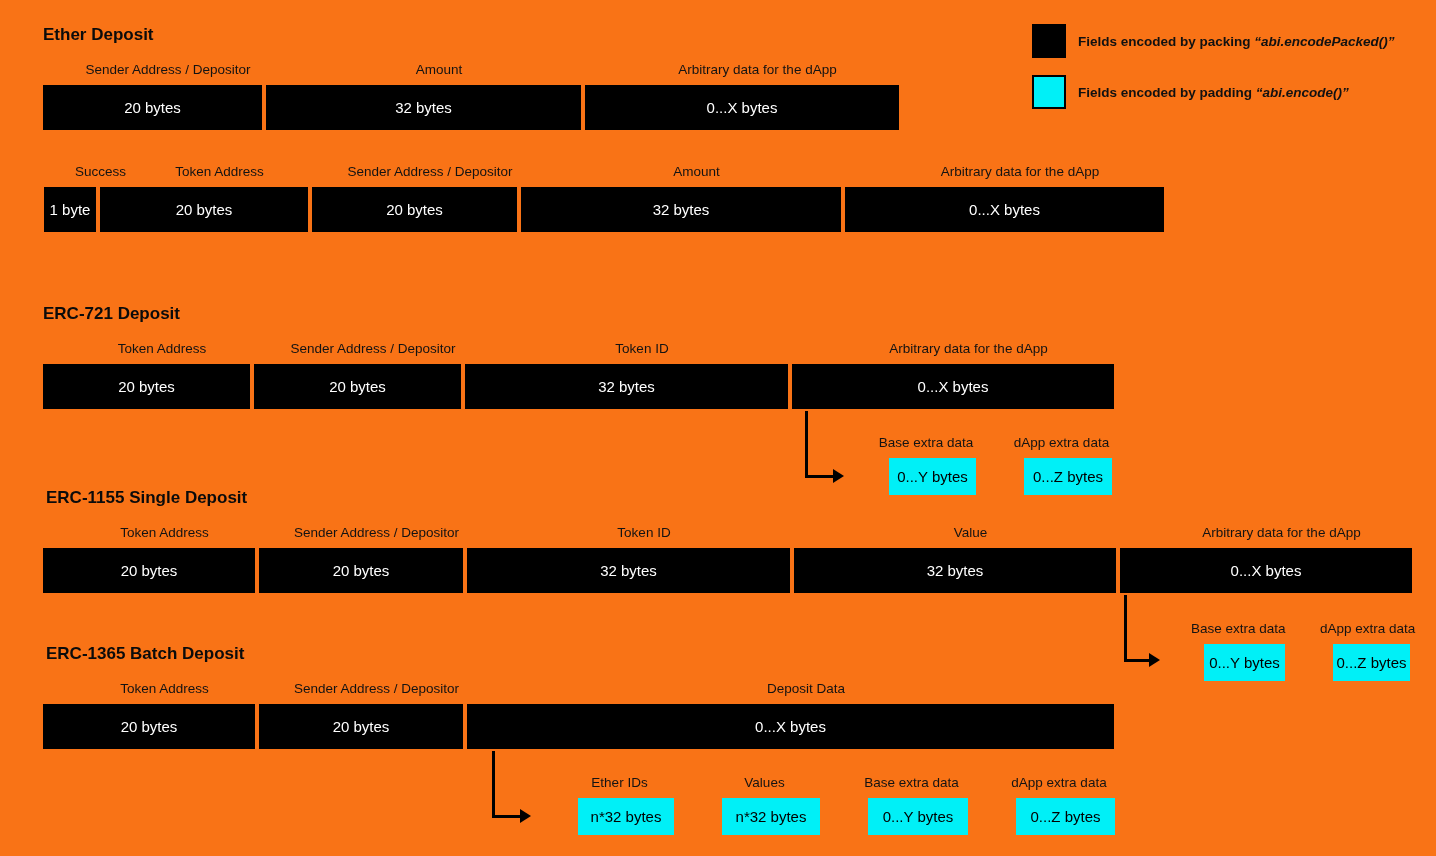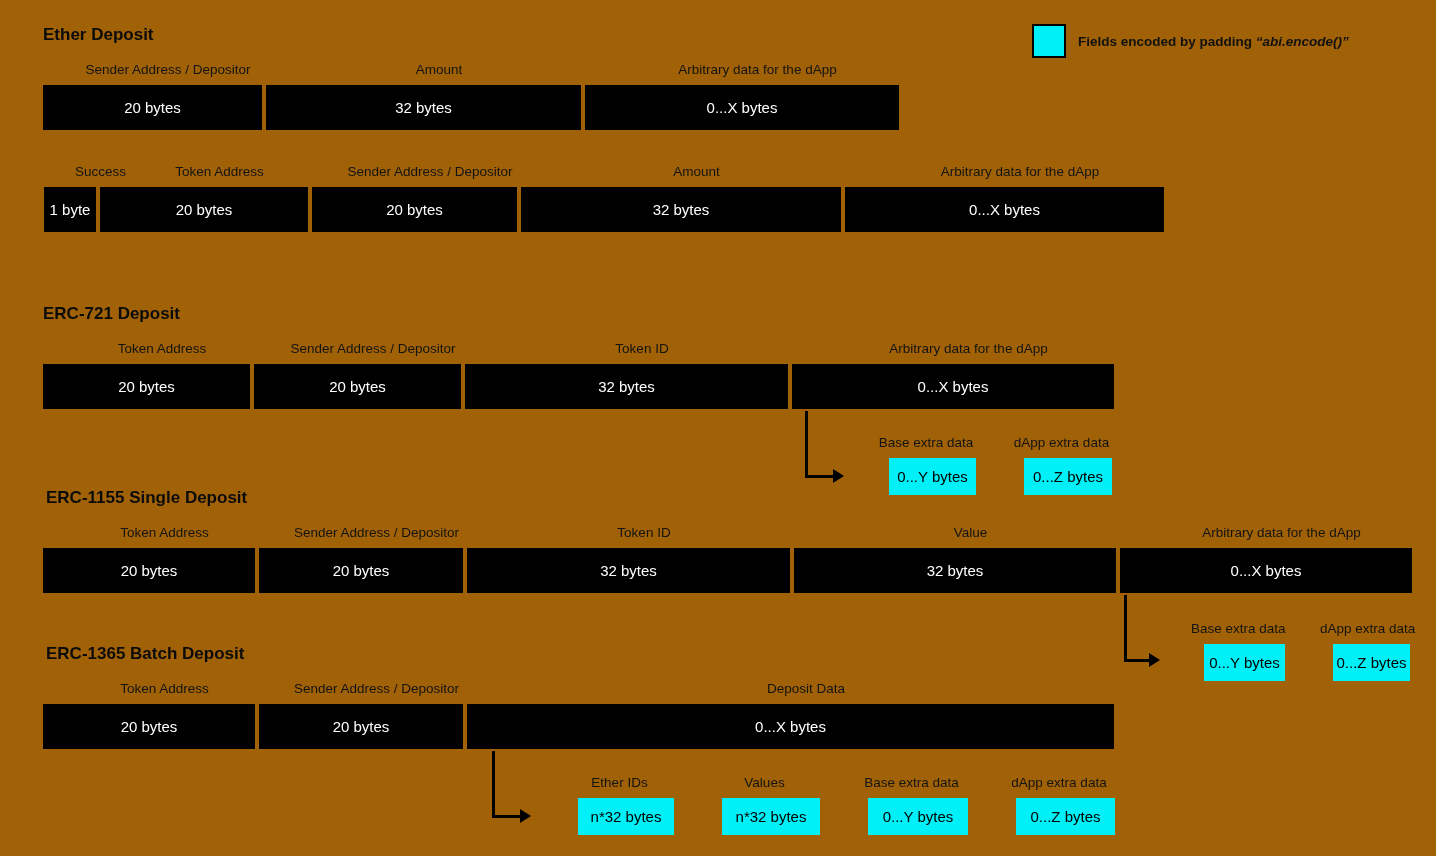--- a/index.html
+++ b/index.html
@@ -1,18 +1,18 @@
 <!DOCTYPE html>
 <html style="--packed: #000000; --padded: #00F0F7;"><head>
 <meta charset="utf-8">
 <style>
   :root { --packed:#000000; --padded:#00F0F7; }
   * { box-sizing:border-box; margin:0; padding:0; }
   body { background:#ffffff; font-family:"Liberation Sans", sans-serif; }
-  #canvas { position:relative; width:1436px; height:856px; background:#a16207; overflow:hidden; }
+  #canvas { position:relative; width:1436px; height:856px; background:#f97316; overflow:hidden; }
 
   .section { position:absolute; }
   .section-title { font-size:17px; line-height:22px; font-weight:700; color:#0b0b0b; margin-bottom:15px; }
   .row { display:flex; gap:4px; }
   .field { display:flex; flex-direction:column; }
   .flabel { height:18px; line-height:18px; font-size:13.5px; color:#131313; text-align:center; white-space:nowrap; margin-bottom:6px;margin-left:31px; }
   .fbox { height:45px; display:flex; align-items:center; justify-content:center; font-size:15px; white-space:nowrap; }
   .fbox.packed { background:var(--packed); color:#ffffff; }
   .subrow { position:absolute; display:flex; gap:4px; }
   .subrow .fbox { height:37px; background:var(--padded); color:#000000;margin-left:44px; }
@@ -192,18 +192,22 @@
       <div class="fbox padded">0...Y bytes</div>
     </div>
     <div class="field" style="width:143px">
       <div class="flabel">dApp extra data</div>
       <div class="fbox padded">0...Z bytes</div>
     </div>
   </div>
 
   <div class="legend">
     <div class="legend-item">
+      <div class="swatch packed"></div>
+      <div class="legend-text"><span>Fields encoded by packing </span><span class="legend-code">“abi.encodePacked()”</span></div>
+    </div>
+    <div class="legend-item">
       <div class="swatch padded"></div>
       <div class="legend-text"><span>Fields encoded by padding </span><span class="legend-code">“abi.encode()”</span></div>
     </div>
   </div>
 
 </div>
 
 </body></html>

